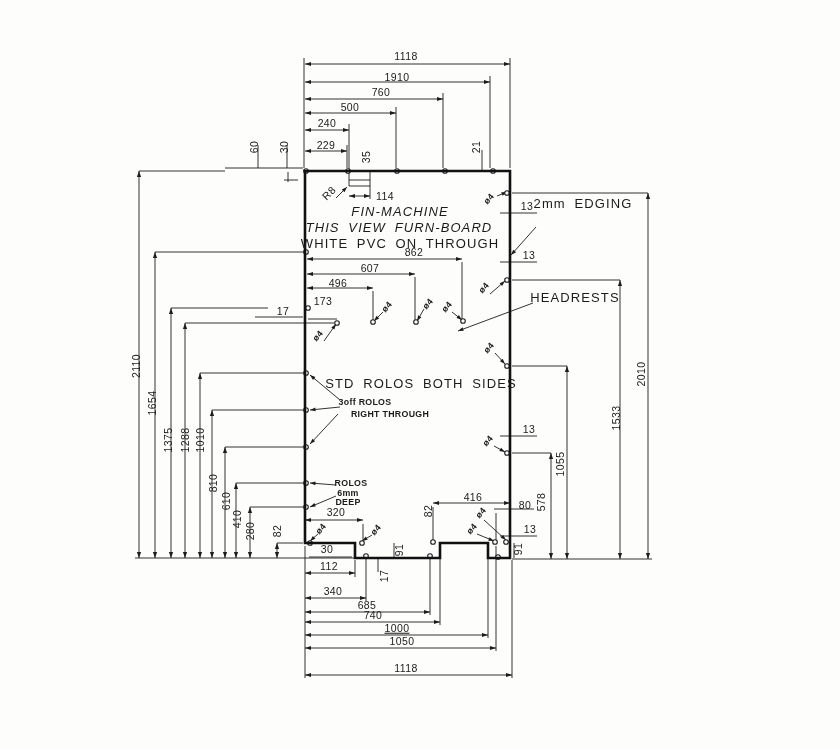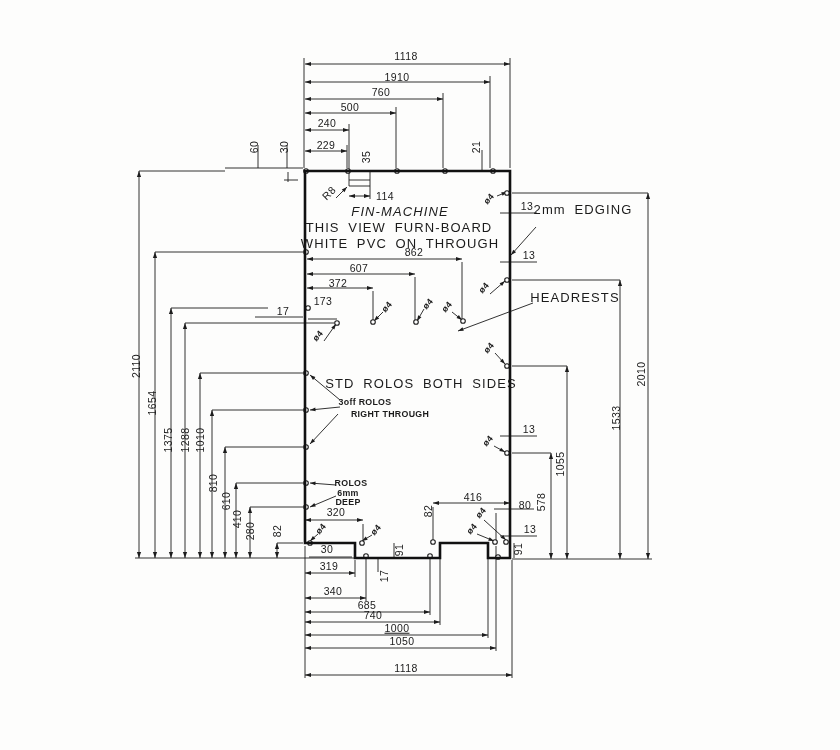--- a/index.html
+++ b/index.html
@@ -249,28 +249,28 @@
       <div class="lbl" style="left: 350px; top: 107px;">500</div>
       <div class="lbl" style="left: 327px; top: 123px;">240</div>
       <div class="lbl" style="left: 326px; top: 145px;">229</div>
       <div class="lbl" style="left: 366px; top: 157px; transform: translate(-50%, -50%) rotate(-90deg);">35</div>
       <div class="lbl" style="left: 476px; top: 147px; transform: translate(-50%, -50%) rotate(-90deg);">21</div>
       <div class="lbl" style="left: 254px; top: 147px; transform: translate(-50%, -50%) rotate(-90deg);">60</div>
       <div class="lbl" style="left: 284px; top: 147px; transform: translate(-50%, -50%) rotate(-90deg);">30</div>
       <div class="lbl" style="left: 385px; top: 196px;">114</div>
       <div class="lbl" style="left: 329px; top: 193px; transform: translate(-50%, -50%) rotate(-45deg);">R8</div>
       <div class="lbl n" style="left: 400px; top: 211px; font-style: italic;">FIN-MACHINE</div>
-      <div class="lbl n" style="left: 399px; top: 227px;">THIS VIEW FURN-BOARD</div>
+      <div class="lbl n" style="left: 399px; top: 227px; font-style: italic;">THIS VIEW FURN-BOARD</div>
       <div class="lbl n" style="left: 400px; top: 243px;">WHITE PVC ON THROUGH</div>
       <div class="lbl" style="left: 368px; top: 252px; margin-left: 46px;">862</div>
-      <div class="lbl" style="left: 359px; top: 268px;">607</div>
-      <div class="lbl" style="left: 338px; top: 283px;">372</div>
+      <div class="lbl" style="left: 370px; top: 268px;">607</div>
+      <div class="lbl" style="left: 338px; top: 283px;">496</div>
       <div class="lbl" style="left: 323px; top: 301px;">173</div>
       <div class="lbl" style="left: 283px; top: 311px;">17</div>
-      <div class="lbl n" style="left: 583px; top: 209px;">2mm EDGING</div>
+      <div class="lbl n" style="left: 583px; top: 203px;">2mm EDGING</div>
       <div class="lbl n" style="left: 575px; top: 297px;">HEADRESTS</div>
       <div class="lbl n" style="left: 421px; top: 383px;">STD ROLOS BOTH SIDES</div>
       <div class="lbl s" style="left: 365px; top: 402px;">3off ROLOS</div>
       <div class="lbl s" style="left: 372px; top: 414px; padding-left: 36px;">RIGHT THROUGH</div>
       <div class="lbl s" style="left: 351px; top: 483px;">ROLOS</div>
       <div class="lbl s" style="left: 348px; top: 493px;">6mm</div>
       <div class="lbl s" style="left: 348px; top: 502px;">DEEP</div>
       <div class="lbl" style="left: 136px; top: 366px; transform: translate(-50%, -50%) rotate(-90deg);">2110</div>
       <div class="lbl" style="left: 152px; top: 403px; transform: translate(-50%, -50%) rotate(-90deg);">1654</div>
       <div class="lbl" style="left: 168px; top: 440px; transform: translate(-50%, -50%) rotate(-90deg);">1375</div>
@@ -285,21 +285,21 @@
       <div class="lbl" style="left: 616px; top: 418px; transform: translate(-50%, -50%) rotate(-90deg);">1533</div>
       <div class="lbl" style="left: 560px; top: 464px; transform: translate(-50%, -50%) rotate(-90deg);">1055</div>
       <div class="lbl" style="left: 541px; top: 502px; transform: translate(-50%, -50%) rotate(-90deg);">578</div>
       <div class="lbl" style="left: 527px; top: 206px;">13</div>
       <div class="lbl" style="left: 529px; top: 255px;">13</div>
       <div class="lbl" style="left: 529px; top: 429px;">13</div>
       <div class="lbl" style="left: 530px; top: 529px;">13</div>
       <div class="lbl" style="left: 525px; top: 505px;">80</div>
       <div class="lbl" style="left: 336px; top: 512px;">320</div>
       <div class="lbl" style="left: 327px; top: 549px;">30</div>
-      <div class="lbl" style="left: 329px; top: 566px;">319</div>
+      <div class="lbl" style="left: 329px; top: 566px;">112</div>
       <div class="lbl" style="left: 333px; top: 591px;">340</div>
       <div class="lbl" style="left: 367px; top: 605px;">685</div>
       <div class="lbl" style="left: 373px; top: 615px;">740</div>
       <div class="lbl" style="left: 397px; top: 628px; text-decoration: underline;">1000</div>
       <div class="lbl" style="left: 402px; top: 641px;">1050</div>
       <div class="lbl" style="left: 406px; top: 668px;">1118</div>
       <div class="lbl" style="left: 473px; top: 497px;">416</div>
       <div class="lbl" style="left: 399px; top: 550px; transform: translate(-50%, -50%) rotate(-90deg);">91</div>
       <div class="lbl" style="left: 384px; top: 576px; transform: translate(-50%, -50%) rotate(-90deg);">17</div>
       <div class="lbl" style="left: 518px; top: 549px; transform: translate(-50%, -50%) rotate(-90deg);">91</div>

